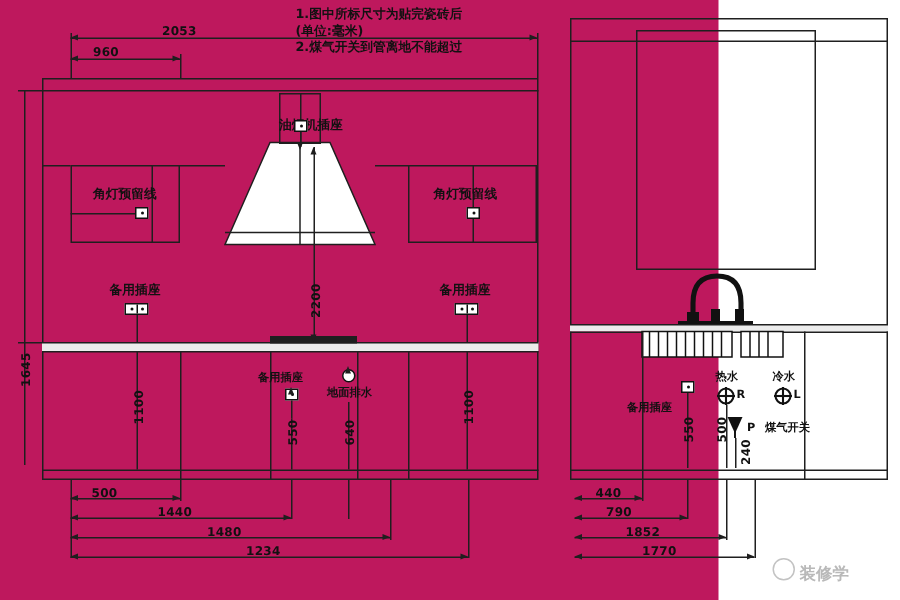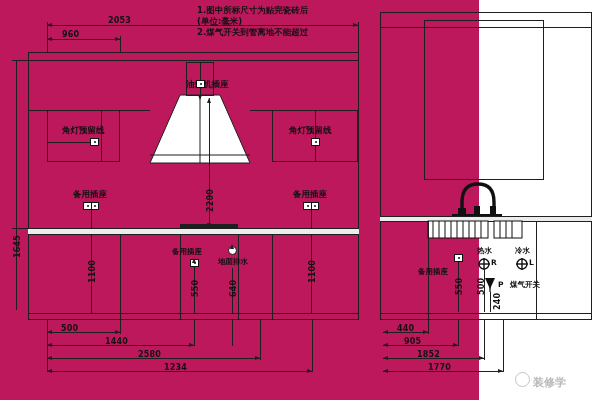--- a/index.html
+++ b/index.html
@@ -187,21 +187,21 @@
     <div class="dimtxt" style="left:61px;top:325px;">500</div>
 
     <div class="ln h" style="left:47px;top:345px;width:147px;"></div>
     <div class="ar ar-l" style="left:47px;top:342.5px;"></div>
     <div class="ar ar-r" style="left:189px;top:342.5px;"></div>
     <div class="dimtxt" style="left:105px;top:338px;">1440</div>
 
     <div class="ln h" style="left:47px;top:358px;width:213px;"></div>
     <div class="ar ar-l" style="left:47px;top:355.5px;"></div>
     <div class="ar ar-r" style="left:255px;top:355.5px;"></div>
-    <div class="dimtxt" style="left:138px;top:351px;">2580</div>
+    <div class="dimtxt" style="left:138px;top:351px;">1480</div>
 
     <div class="ln h" style="left:47px;top:371px;width:265px;"></div>
     <div class="ar ar-l" style="left:47px;top:368.5px;"></div>
     <div class="ar ar-r" style="left:307px;top:368.5px;"></div>
     <div class="dimtxt" style="left:164px;top:364px;">1234</div>
   </div>
 
   <div>
 
     <div class="box" style="left:380px;top:12px;width:212px;height:308px;"></div>
@@ -290,21 +290,21 @@
     <div class="ln v" style="left:503px;top:320px;height:52px;"></div>
 
     <div class="ln h" style="left:383px;top:332px;width:45px;"></div>
     <div class="ar ar-l" style="left:383px;top:329.5px;"></div>
     <div class="ar ar-r" style="left:423px;top:329.5px;"></div>
     <div class="dimtxt" style="left:397px;top:325px;">440</div>
 
     <div class="ln h" style="left:383px;top:345px;width:75px;"></div>
     <div class="ar ar-l" style="left:383px;top:342.5px;"></div>
     <div class="ar ar-r" style="left:453px;top:342.5px;"></div>
-    <div class="dimtxt" style="left:404px;top:338px;">905</div>
+    <div class="dimtxt" style="left:404px;top:338px;">790</div>
 
     <div class="ln h" style="left:383px;top:358px;width:101px;"></div>
     <div class="ar ar-l" style="left:383px;top:355.5px;"></div>
     <div class="ar ar-r" style="left:479px;top:355.5px;"></div>
     <div class="dimtxt" style="left:417px;top:351px;">1852</div>
 
     <div class="ln h" style="left:383px;top:371px;width:120px;"></div>
     <div class="ar ar-l" style="left:383px;top:368.5px;"></div>
     <div class="ar ar-r" style="left:498px;top:368.5px;"></div>
     <div class="dimtxt" style="left:428px;top:364px;">1770</div>

